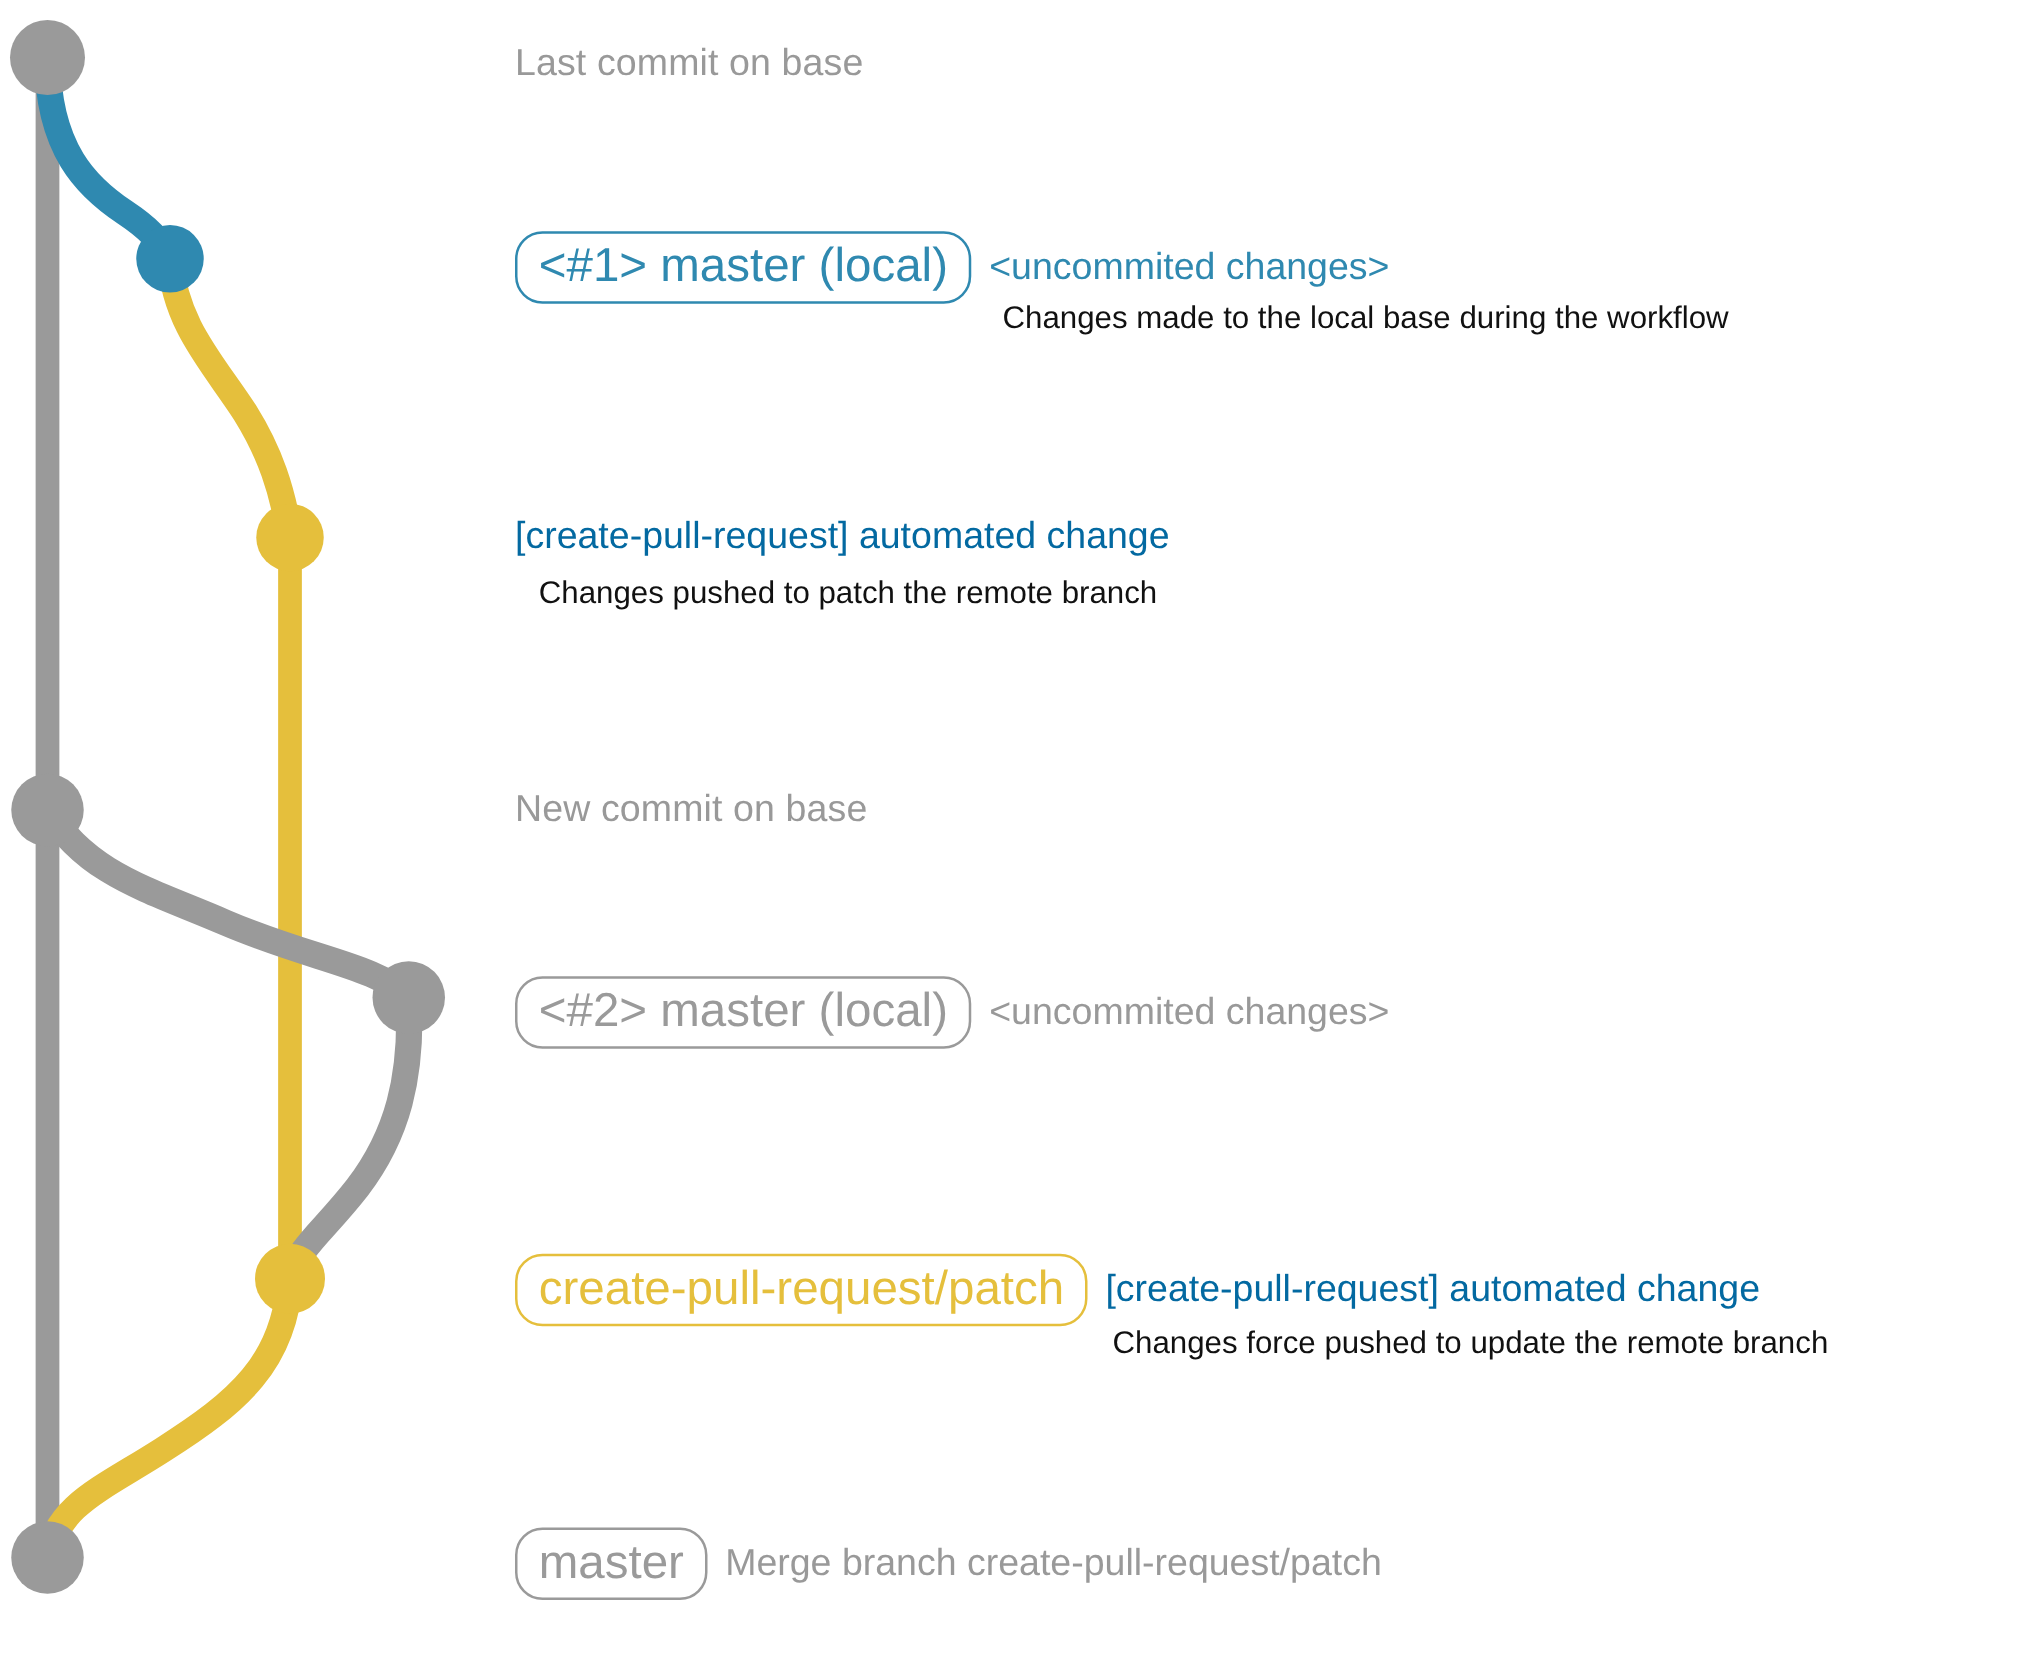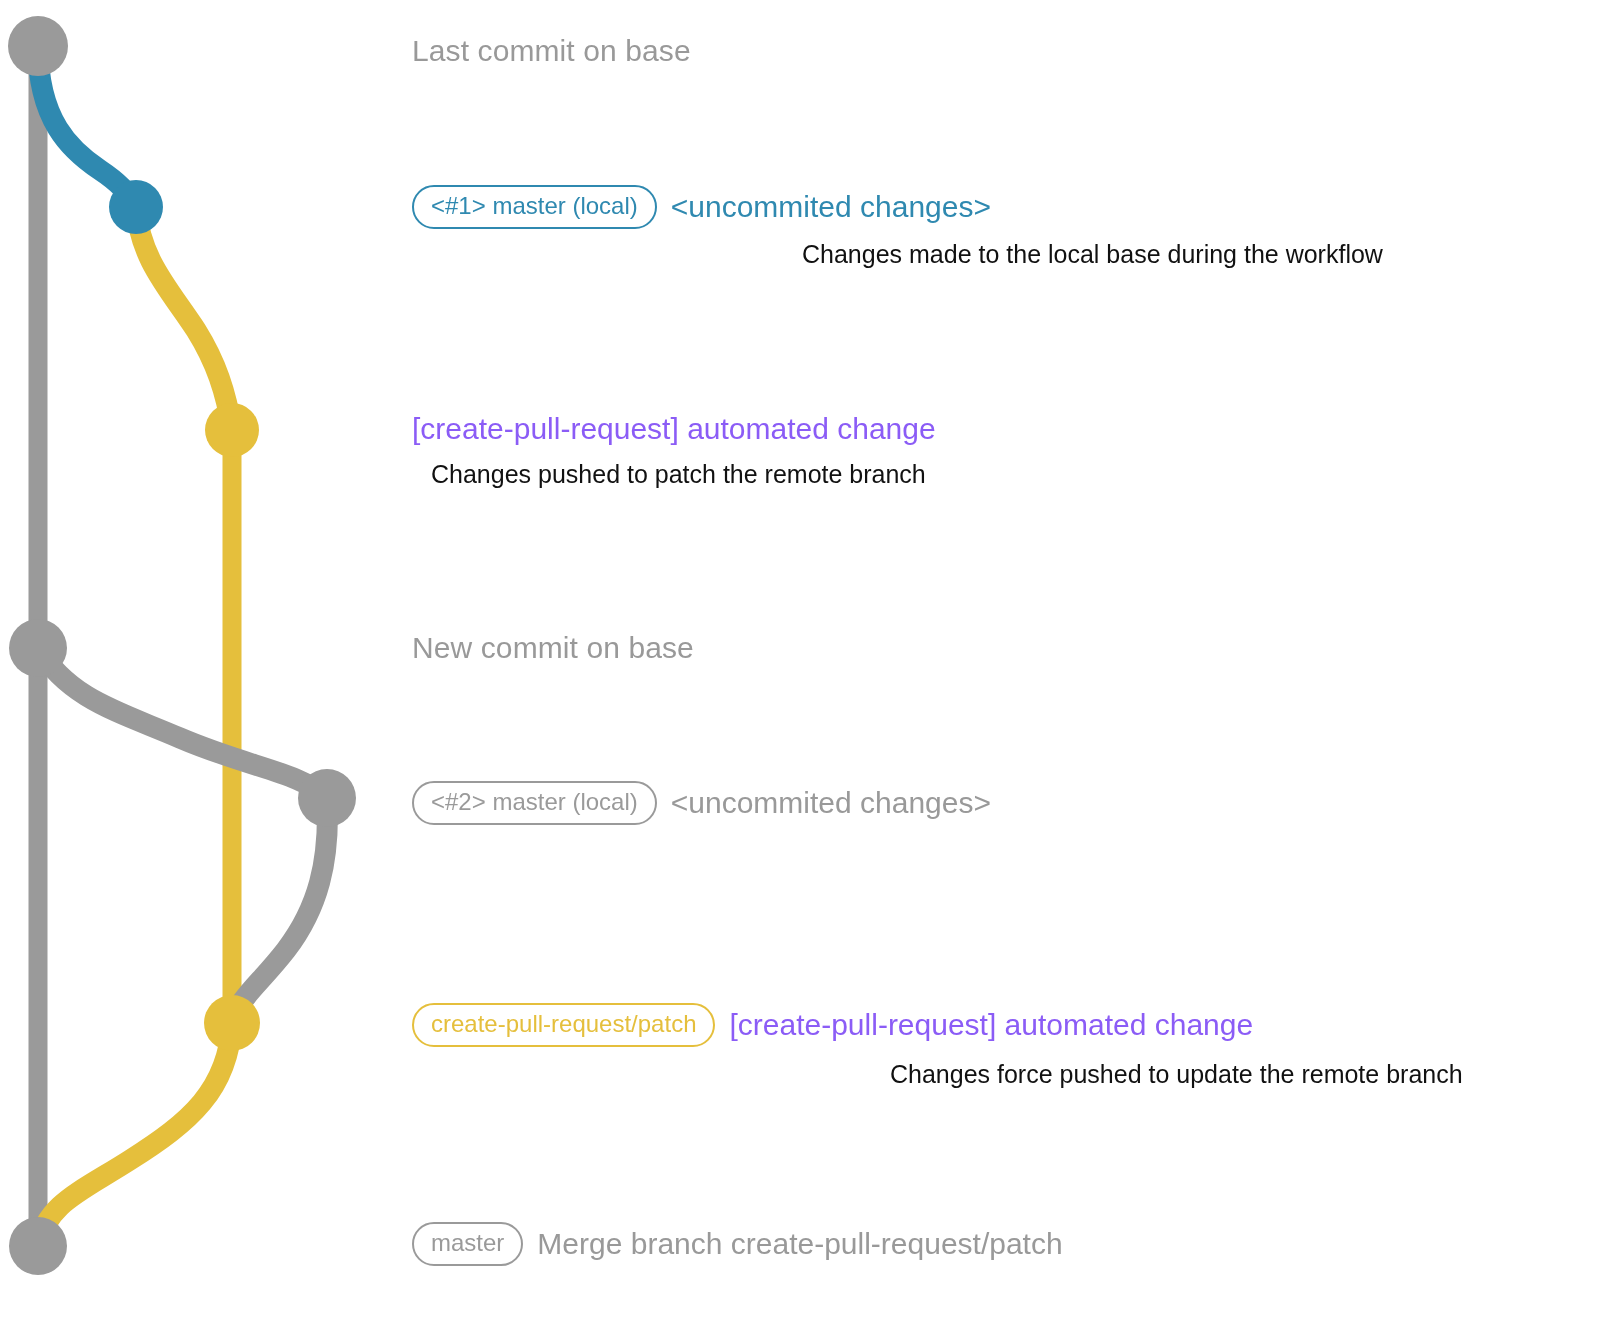--- a/index.html
+++ b/index.html
@@ -50,21 +50,21 @@
     display: flex;
     align-items: center;
     white-space: nowrap;
   }
 
   .badge {
     display: inline-block;
     border: 2px solid #9a9a9a;
     border-radius: 22px;
     padding: 7px 17px 9px 17px;
-    font-size: 24px;
+    font-size: 38px;
     line-height: 1;
     color: #9a9a9a;
     background: #ffffff;
   }
   .badge.blue {
     border-color: #2f89b0;
     color: #2f89b0;
   }
   .badge.yellow {
     border-color: #e5bf3c;
@@ -74,21 +74,21 @@
     border-color: #9a9a9a;
     color: #9a9a9a;
   }
 
   .subject {
     font-size: 30px;
     margin-left: 14px;
     white-space: nowrap;
   }
   .subject.blue { color: #2f89b0; }
-  .subject.yellow { color: #8b5cf6; }
+  .subject.yellow { color: #0369a1; }
   .subject.gray { color: #999999; }
 
   .desc {
     position: absolute;
     font-family: Liberation Sans, sans-serif;
     font-size: 25px;
     color: #111111;
     white-space: nowrap;
   }
 </style>

